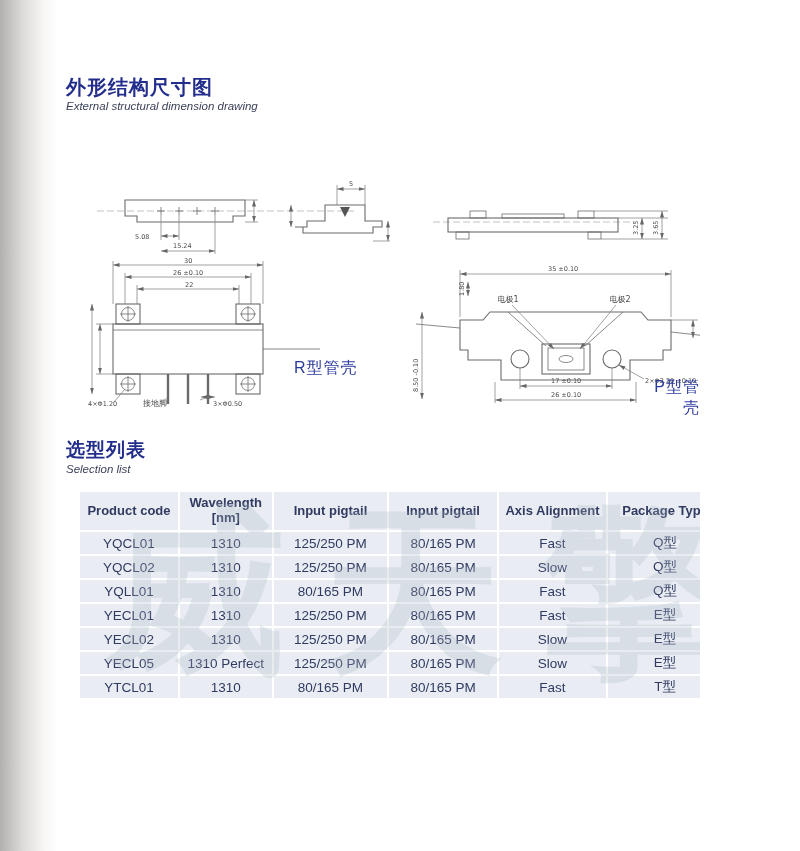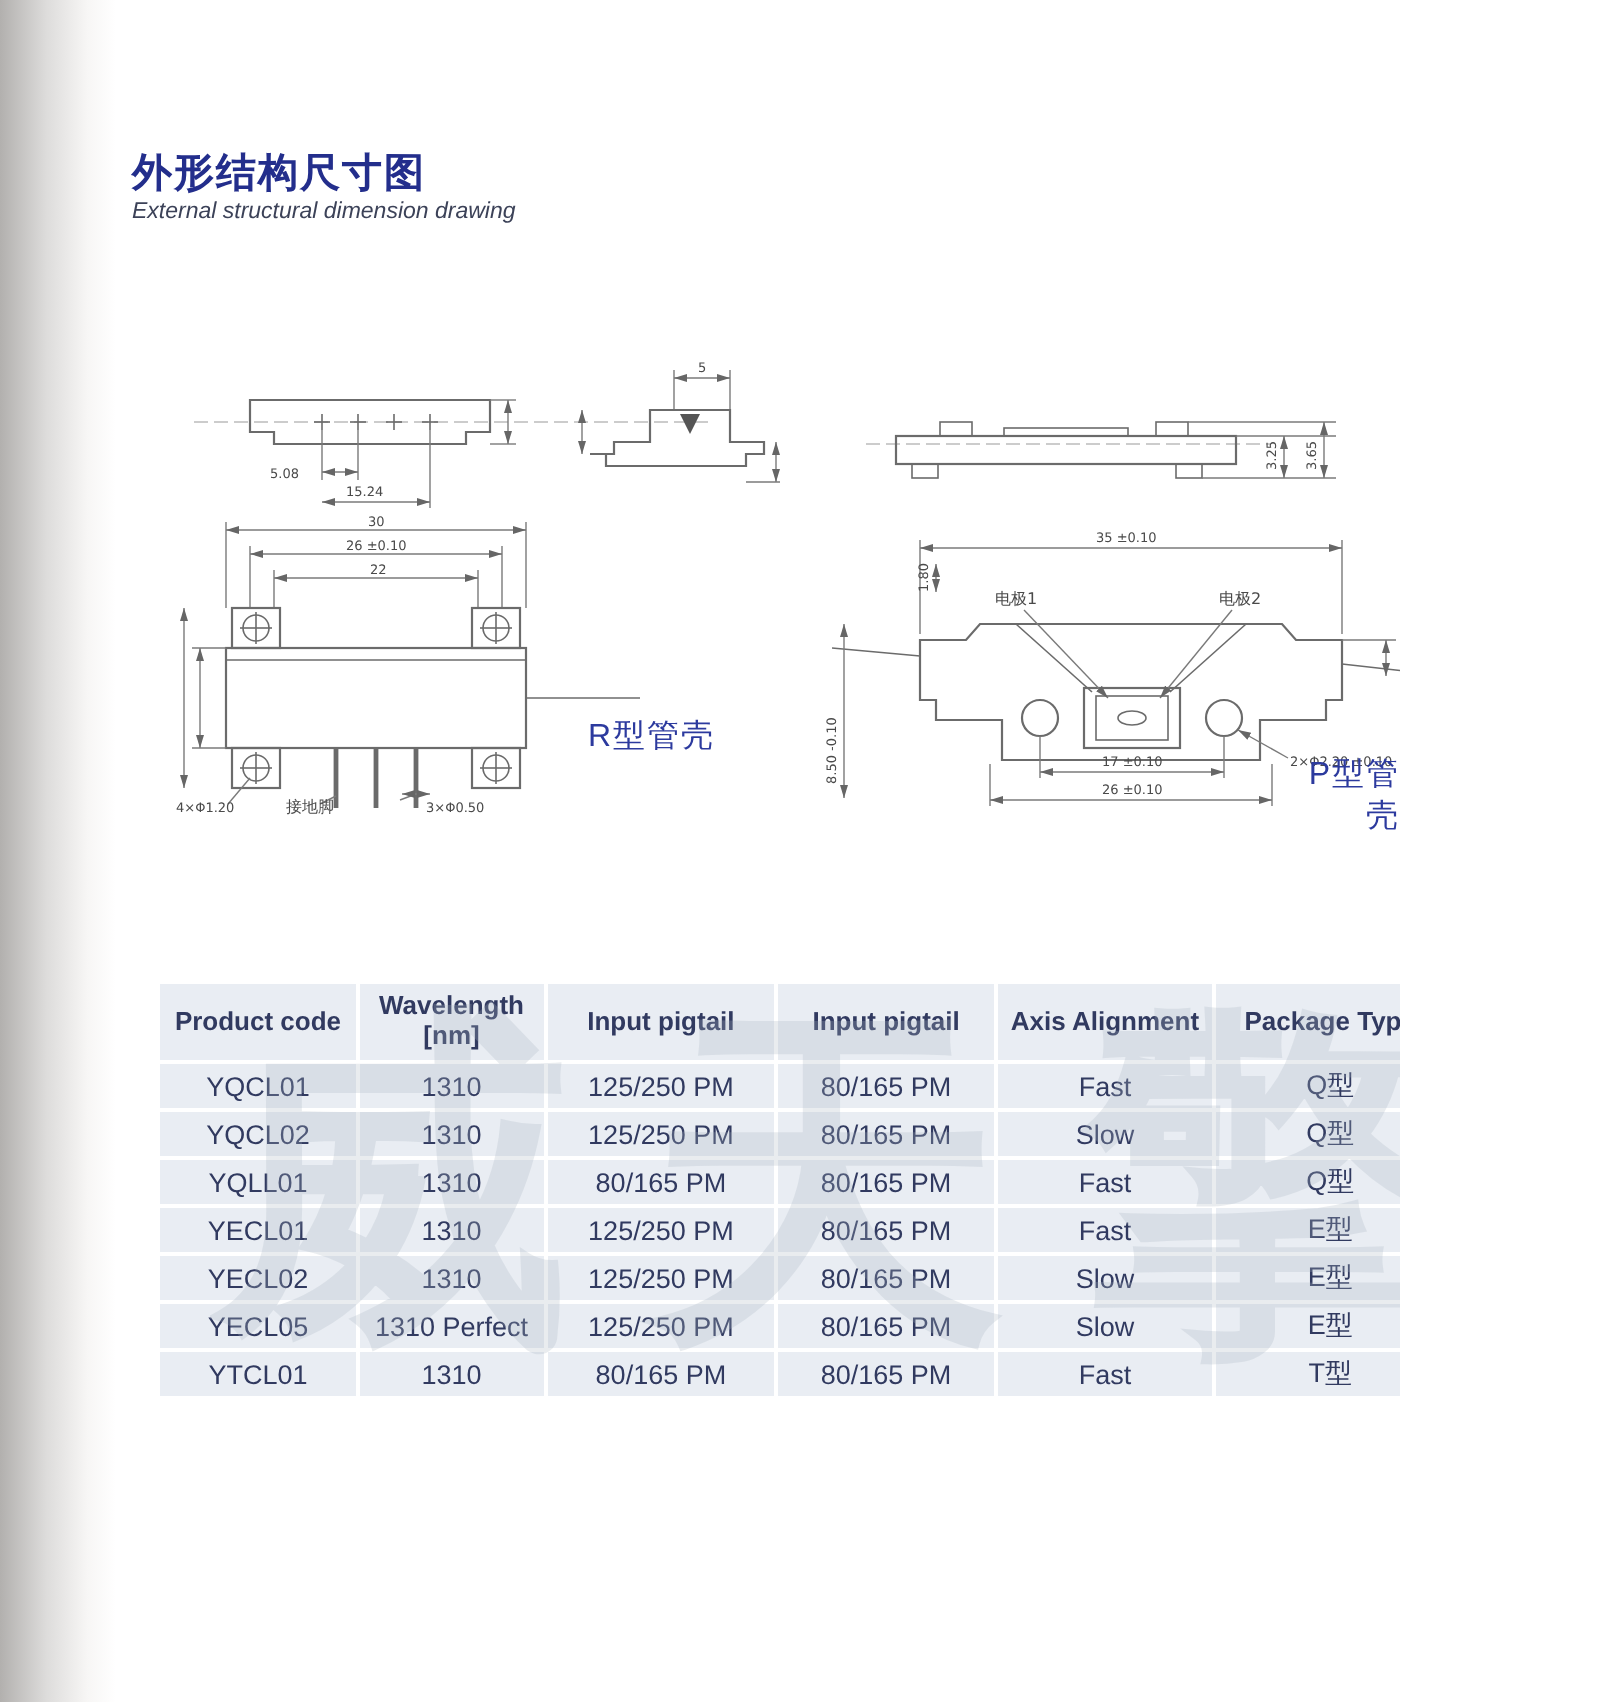--- a/index.html
+++ b/index.html
@@ -211,20 +211,24 @@
     <line class="dim" x1="236" y1="117" x2="211" y2="103" marker-end="url(#a5)"></line>
     <text class="dt" x="237" y="121">2×Φ2.20 ±0.10</text>
     <line class="dim" x1="14" y1="50" x2="14" y2="137" marker-start="url(#a5)" marker-end="url(#a5)"></line>
     <text class="dt" transform="rotate(-90 10,130)" x="10" y="130">8.50 -0.10</text>
     <line class="dim" x1="285" y1="58" x2="285" y2="76" marker-start="url(#a5)" marker-end="url(#a5)"></line>
     <line class="dim" x1="263" y1="58" x2="290" y2="58"></line>
   </svg>
 
   <div class="pkg-label" style="left:612px;top:377px;text-align:right;">P型管壳</div>
 
+  <div class="sec-head" style="top:440px;">
+    <div class="sec-title" style="font-size:19px;">选型列表</div>
+    <div class="sec-sub">Selection list</div>
+  </div>
 
   <div class="table-wrap">
     <table class="sel">
       <colgroup>
         <col class="c0">
           <col class="c1">
           <col class="c2">
           <col class="c3">
           <col class="c4">
           <col class="c5">

